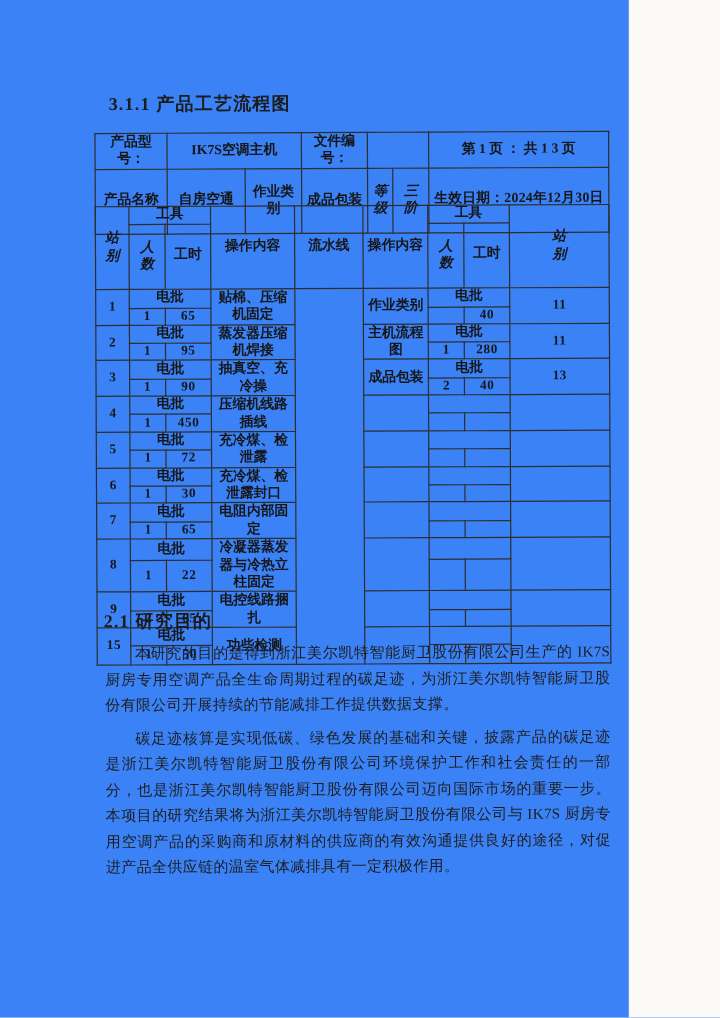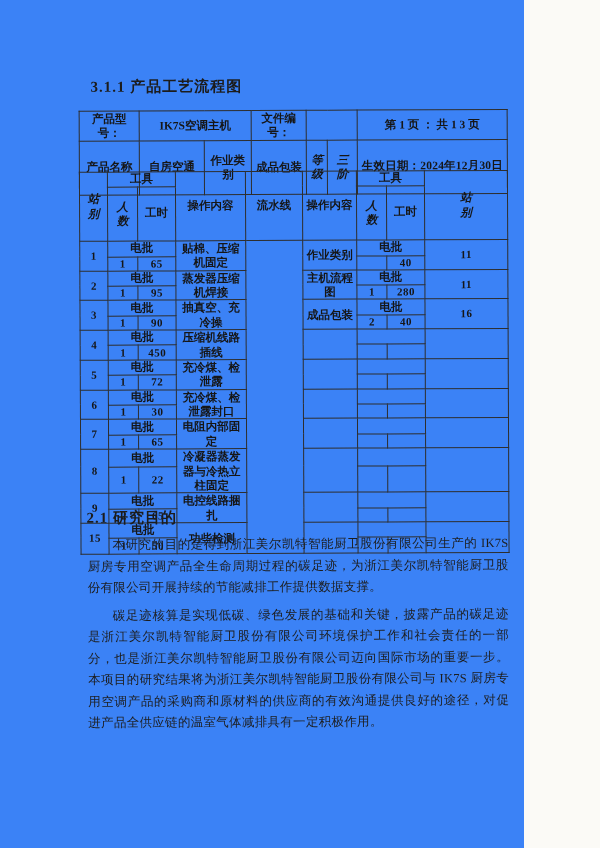--- a/index.html
+++ b/index.html
@@ -155,21 +155,21 @@
       <td class="num">1</td>
       <td class="num">280</td>
     </tr>
 
     <tr style="height:13px">
       <td rowspan="2" class="num">3</td>
       <td colspan="2">电批</td>
       <td rowspan="2" class="op">抽真空、充冷操</td>
       <td rowspan="2" class="op">成品包装</td>
       <td colspan="2">电批</td>
-      <td rowspan="2" class="num">16</td>
+      <td rowspan="2" class="num">13</td>
     </tr>
     <tr style="height:14px">
       <td class="num">1</td>
       <td class="num">90</td>
       <td class="num">2</td>
       <td class="num">40</td>
     </tr>
 
     <tr style="height:13px">
       <td rowspan="2" class="num">4</td>

